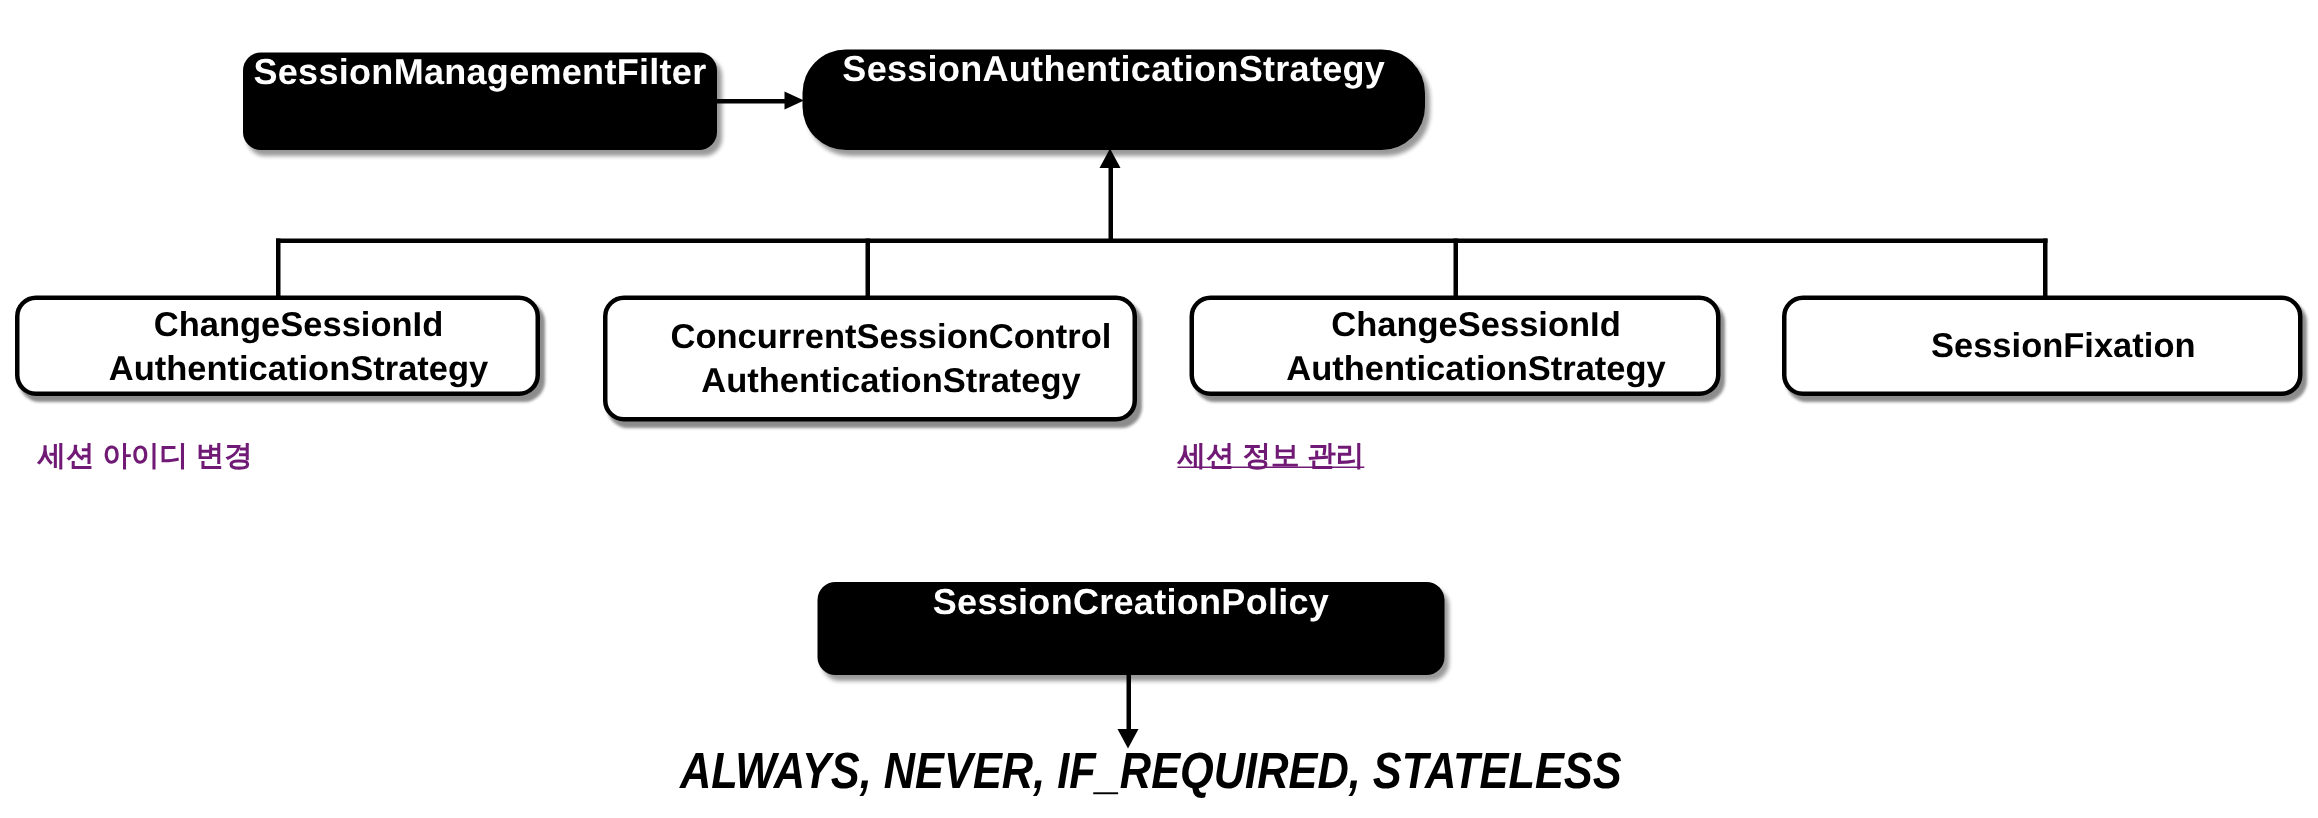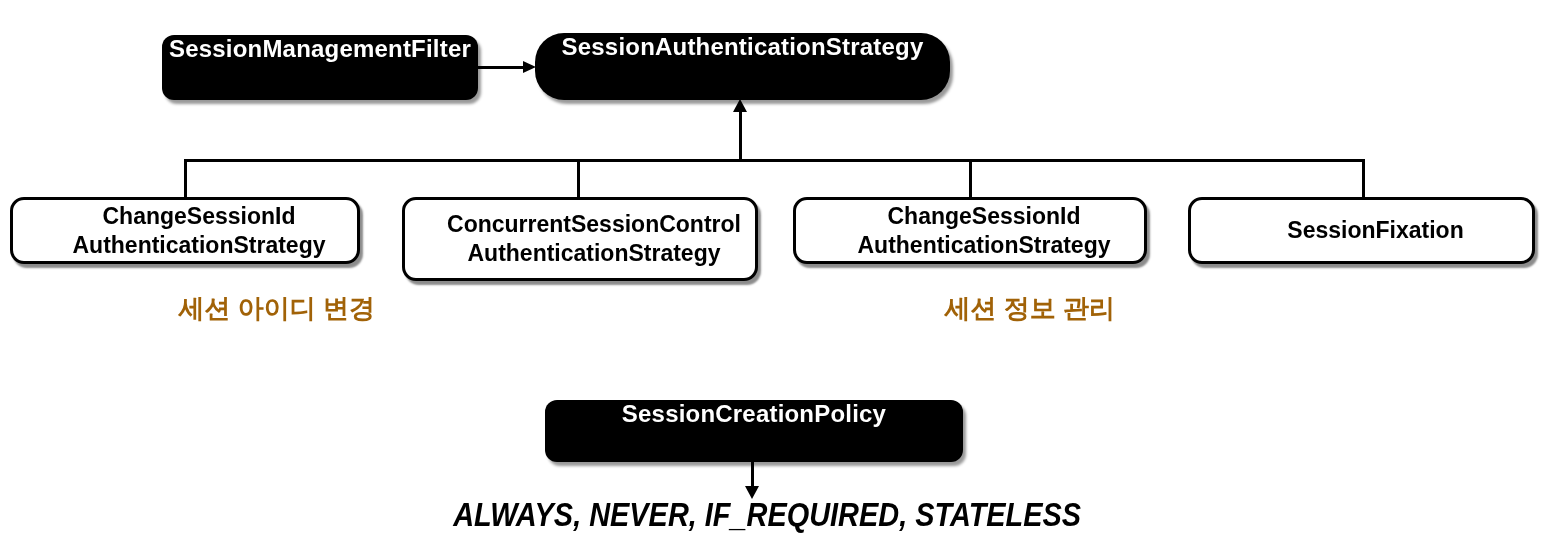--- a/index.html
+++ b/index.html
@@ -43,24 +43,24 @@
   }
   .hline { position: absolute; background: #000000; height: 2.5px; }
   .vline { position: absolute; background: #000000; width: 2.5px; }
   .ahead { position: absolute; width: 0; height: 0; }
   .ahead-right { border-top: 6px solid transparent; border-bottom: 6px solid transparent; border-left: 13px solid #000000; }
   .ahead-up    { border-left: 7px solid transparent; border-right: 7px solid transparent; border-bottom: 13px solid #000000; }
   .ahead-down  { border-left: 7px solid transparent; border-right: 7px solid transparent; border-top: 13px solid #000000; }
   .caption {
     position: absolute;
     top: 291px;
-    font-size: 26px;
+    font-size: 19px;
     font-weight: 600;
-    text-align: right;
-    color: #a16207;
+    text-align: left;
+    color: #701a75;
   }
   .policy-values {
     position: absolute;
     left: 400px;
     width: 710px;
     top: 495px;
     text-align: center;
     font-size: 34px;
     font-weight: bold;
     font-style: italic;
@@ -105,23 +105,23 @@
   </div>
   <div class="white-box" style="left:793px; top:197px; width:354px; height:67px;">
     <span>ChangeSessionId</span>
     <span>AuthenticationStrategy</span>
   </div>
   <div class="white-box" style="left:1188px; top:197px; width:347px; height:67px;gap:36px;">
     <span>SessionFixation</span>
   </div>
 
   <div class="caption" style="left:25px; width:350px;">세션 아이디 변경</div>
-  <div class="caption" style="left:761px; width:354px;">세션 정보 관리</div>
+  <div class="caption" style="left:785px; width:354px;text-decoration:underline;">세션 정보 관리</div>
 
-  <div class="black-box" style="left:545px; top:400px; width:418px; height:62px;">
+  <div class="black-box" style="left:545px; top:388px; width:418px; height:62px;">
     <span>SessionCreationPolicy</span>
   </div>
 
   <div class="vline" style="left:751px; top:450px; height:37px;"></div>
   <div class="ahead ahead-down" style="left:745px; top:486px;"></div>
 
   <div class="policy-values">ALWAYS,  NEVER,  IF_REQUIRED,  STATELESS</div>
 
 </div>
 

